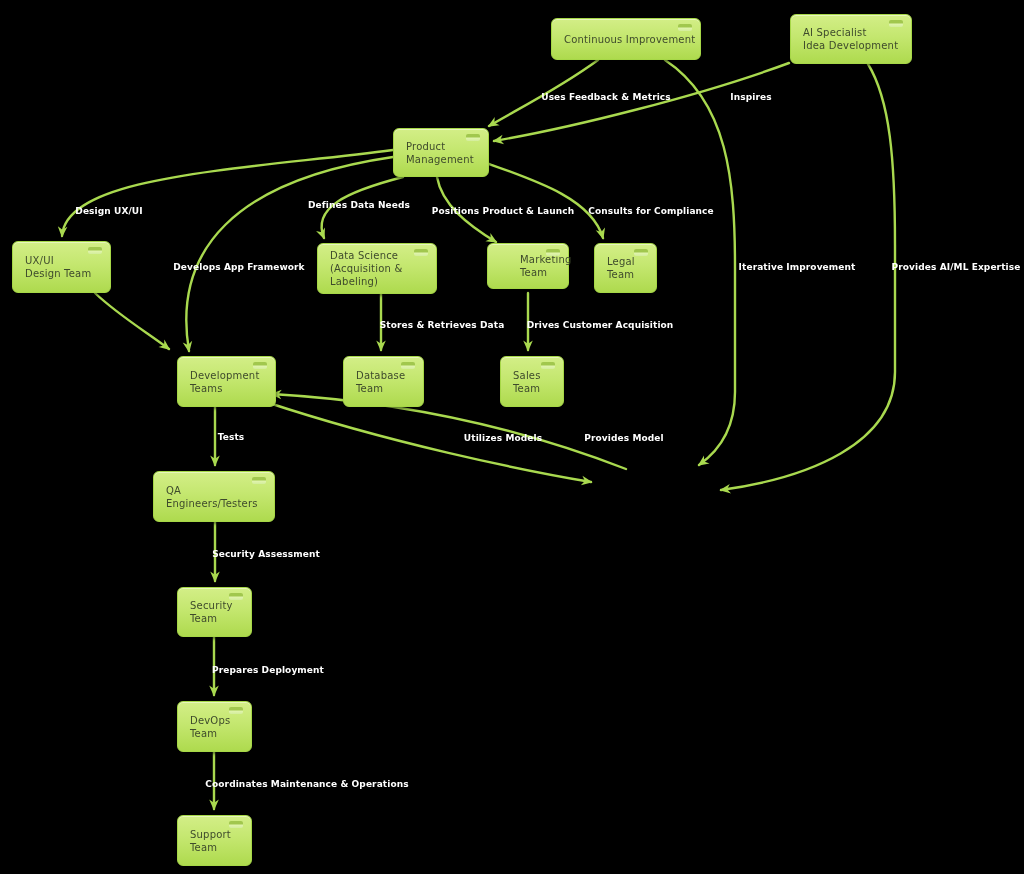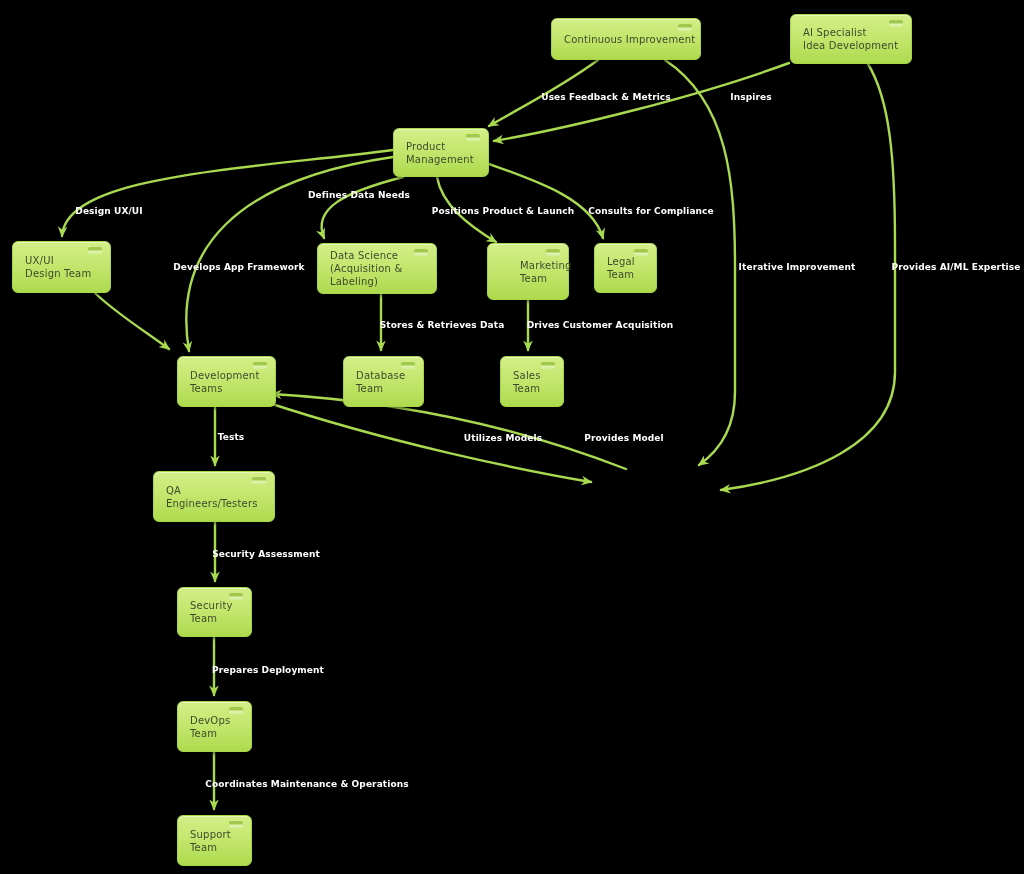--- a/index.html
+++ b/index.html
@@ -71,21 +71,21 @@
       <path d="M214,752 L214,809" class="edge" marker-end="url(#arrow)"></path>
       <path d="M266,402 C390,443 520,470 591,482" class="edge" marker-end="url(#arrow)"></path>
       <path d="M626,469 C500,420 375,400 272,394" class="edge" marker-end="url(#arrow)"></path>
     </svg>
 <span class="edge-label" style="left: 606px; top: 97px;">Uses Feedback &amp; Metrics</span>
     <span class="edge-label" style="left: 751px; top: 97px;">Inspires</span>
     <span class="edge-label" style="left: 790px; top: 267px; padding-left: 14px;">Iterative Improvement</span>
     <span class="edge-label" style="left: 956px; top: 267px;">Provides AI/ML Expertise</span>
     <span class="edge-label" style="left: 109px; top: 211px;">Design UX/UI</span>
     <span class="edge-label" style="left: 239px; top: 267px;">Develops App Framework</span>
-    <span class="edge-label" style="left: 359px; top: 195px;">Defines Data Needs</span>
+    <span class="edge-label" style="left: 359px; top: 205px;">Defines Data Needs</span>
     <span class="edge-label" style="left: 503px; top: 211px;">Positions Product &amp; Launch</span>
     <span class="edge-label" style="left: 651px; top: 211px;">Consults for Compliance</span>
     <span class="edge-label" style="left: 442px; top: 325px;">Stores &amp; Retrieves Data</span>
     <span class="edge-label" style="left: 600px; top: 325px;">Drives Customer Acquisition</span>
     <span class="edge-label" style="left: 231px; top: 437px;">Tests</span>
     <span class="edge-label" style="left: 266px; top: 554px;">Security Assessment</span>
     <span class="edge-label" style="left: 268px; top: 670px;">Prepares Deployment</span>
     <span class="edge-label" style="left: 307px; top: 784px;">Coordinates Maintenance &amp; Operations</span>
     <span class="edge-label" style="left: 503px; top: 438px;">Utilizes Models</span>
     <span class="edge-label" style="left: 624px; top: 438px;">Provides Model</span>
@@ -106,21 +106,21 @@
     <div class="node" style="left: 12px; top: 241px; width: 99px; height: 52px;">
       <span class="badge"></span>
       <span class="node-label">UX/UI
 Design Team</span>
     </div>
     <div class="node" style="left: 317px; top: 243px; width: 120px; height: 51px;">
       <span class="badge"></span>
       <span class="node-label">Data Science
 (Acquisition &amp; Labeling)</span>
     </div>
-    <div class="node" style="left: 487px; top: 243px; width: 82px; height: 57px; padding-left: 32px;">
+    <div class="node" style="left: 487px; top: 243px; width: 82px; height: 46px; padding-left: 32px;">
       <span class="badge"></span>
       <span class="node-label">Marketing
 Team</span>
     </div>
     <div class="node" style="left: 594px; top: 243px; width: 63px; height: 50px;">
       <span class="badge"></span>
       <span class="node-label">Legal
 Team</span>
     </div>
     <div class="node" style="left: 165px; top: 356px; width: 99px; height: 51px; margin-left: 12px;">

